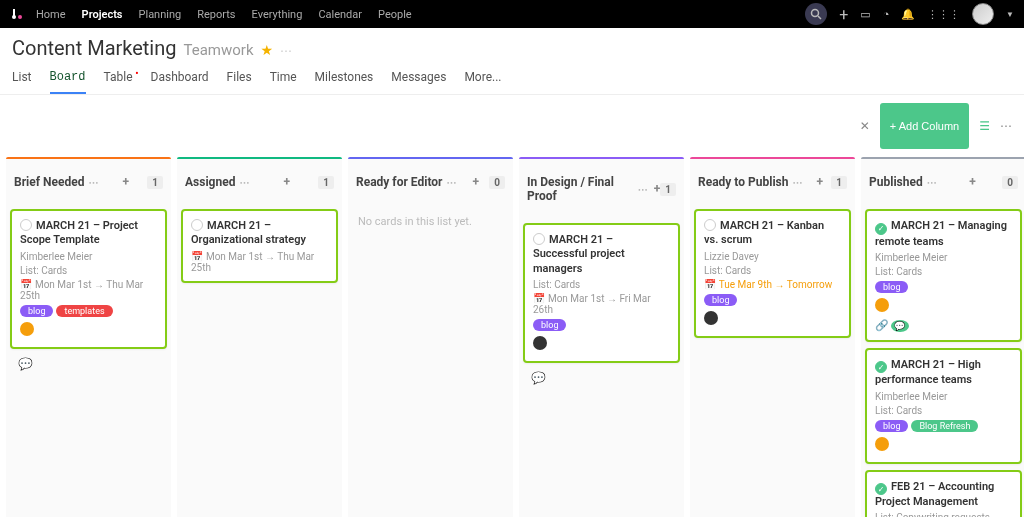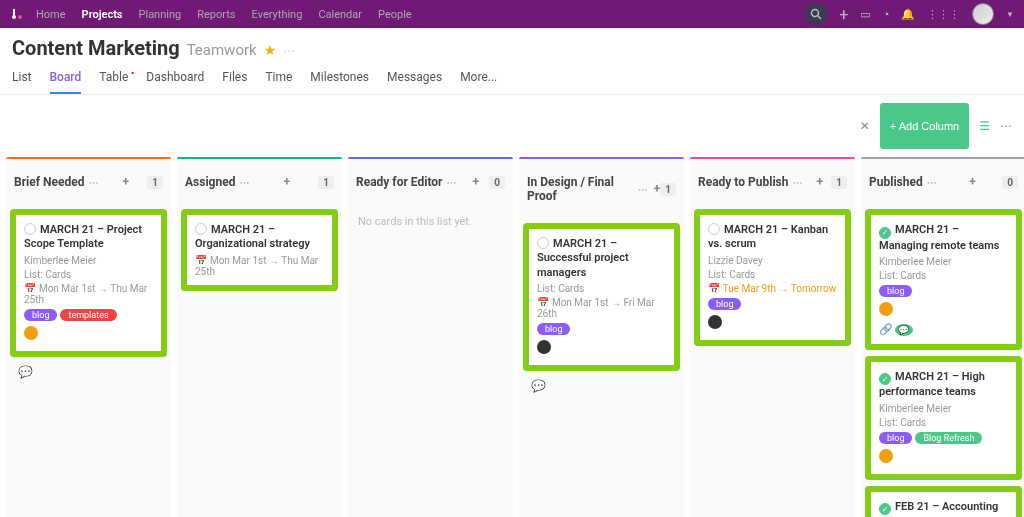--- a/index.html
+++ b/index.html
@@ -1,54 +1,54 @@
 <!DOCTYPE html>
 <html><head>
 <meta charset="utf-8">
 <style>
 * { margin: 0; padding: 0; box-sizing: border-box; }
 body { font-family: -apple-system, BlinkMacSystemFont, "Segoe UI", Roboto, sans-serif; font-size: 12px; color: #333; background: #fff; width: 1024px; height: 517px; overflow: hidden; }
 
 
-.topnav { background: #701a75; height: 28px; display: flex; align-items: center; padding: 0 10px; color: #aaa; font-size: 11px; }
+.topnav { background: #000000; height: 28px; display: flex; align-items: center; padding: 0 10px; color: #aaa; font-size: 11px; }
 .topnav .logo { width: 16px; height: 16px; margin-right: 10px; display: flex; align-items: center; }
 .topnav .navlinks { display: flex; gap: 16px; }
 .topnav .navlinks a { color: #aaa; cursor: pointer; }
 .topnav .navlinks a.active { color: #fff; font-weight: 600; }
 .topnav .right { margin-left: auto; display: flex; align-items: center; gap: 12px; }
 .icon-circle { width: 22px; height: 22px; border-radius: 50%; background: #3a3a52; display: flex; align-items: center; justify-content: center; }
 .avatar-img { width: 22px; height: 22px; border-radius: 50%; background: linear-gradient(135deg,#ccc,#eee); border:1px solid #888; }
 
 
 .project-header { padding: 8px 12px 0 12px; }
-.project-header h1 { font-size: 20px; font-weight: 700; color: #333; display: inline-block; }
+.project-header h1 { font-size: 20px; font-weight: 400; color: #333; display: inline-block; }
 .project-header .subtitle { font-size: 15px; color: #999; margin-left: 4px; }
 .star { color: #f5b300; font-size: 14px; margin-left: 4px; }
 
 
 .tabs { display: flex; gap: 18px; padding: 10px 12px 0 12px; border-bottom: 1px solid #eee; font-size: 12px; color: #555; }
 .tabs .tab { padding-bottom: 8px; cursor: pointer; position: relative; }
-.tabs .tab.active { color: #8b5cf6; border-bottom: 2px solid #3b82f6; font-weight: 500; }
+.tabs .tab.active { color: #14532d; border-bottom: 2px solid #3b82f6; font-weight: 500; font-family: Liberation Mono, monospace; }
 .red-dot::after { content: "•"; color: red; position: absolute; top: -2px; right: -6px; font-size: 10px; }
 
 
 .toolbar { display: flex; align-items: center; padding: 8px 12px; gap: 8px; }
 .btn-blue { background: #3b82f6; color: #fff; border: none; border-radius: 3px; padding: 5px 10px; font-size: 11px; cursor: pointer; }
 .toolbar .right-tools { margin-left: auto; display: flex; align-items: center; gap: 10px; color: #888; }
 .btn-green { background: #4cc78a; color: #fff; border: none; border-radius: 3px; padding: 17px 10px; font-size: 11px; cursor: pointer; }
 
 
 .board { display: flex; gap: 6px; padding: 0 6px; height: 410px; }
 .column { width: 165px; flex-shrink: 0; background: #fafafa; border-top: 2px solid; display: flex; flex-direction: column; border-radius: 2px; }
 .col-header { display: flex; align-items: center; padding: 16px 8px; font-size: 12px; font-weight: 700; color: #444; }
 .col-header .count { margin-left: auto; background: #eee; border-radius: 2px; padding: 1px 5px; font-size: 10px; color: #666; }
 .col-header .plus { color: #888; margin-left: 6px; cursor: pointer; }
 .col-header .dots { color: #bbb; margin-left: 4px; font-size: 10px; }
 .cards { flex: 1; padding: 4px; overflow: hidden; }
-.card { background: #fff; border: 6px solid #84cc16; border-radius: 4px; padding: 8px; margin-bottom: 6px; font-size: 11px; box-shadow: 0 1px 2px rgba(0,0,0,0.05); }
+.card { background: #fff; border: 2px solid #84cc16; border-radius: 4px; padding: 8px; margin-bottom: 6px; font-size: 11px; box-shadow: 0 1px 2px rgba(0,0,0,0.05); }
 .card .check { display: inline-flex; width: 12px; height: 12px; border: 1.5px solid #ccc; border-radius: 50%; margin-right: 4px; vertical-align: -2px; align-items: center; justify-content: center; }
 .card .check.done { background: #4cc78a; border-color: #4cc78a; color: #fff; font-size: 8px; }
 .card .title { font-weight: 600; color: #333; line-height: 1.3; }
 .card .meta { color: #999; font-size: 10px; margin-top: 3px; }
 .card .date { color: #999; font-size: 10px; margin-top: 3px; }
 .card .date.orange { color: #f59e0b; }
 .tag { display: inline-block; border-radius: 10px; padding: 1px 8px; font-size: 9px; color: #fff; margin-top: 4px; margin-right: 3px; }
 .mini-avatar { width: 14px; height: 14px; border-radius: 50%; display: inline-block; margin-top: 5px; }
 .card-chat { color: #bbb; font-size: 12px; padding: 2px 8px 6px; }
 .empty { color: #bbb; font-size: 11px; padding: 6px; }

